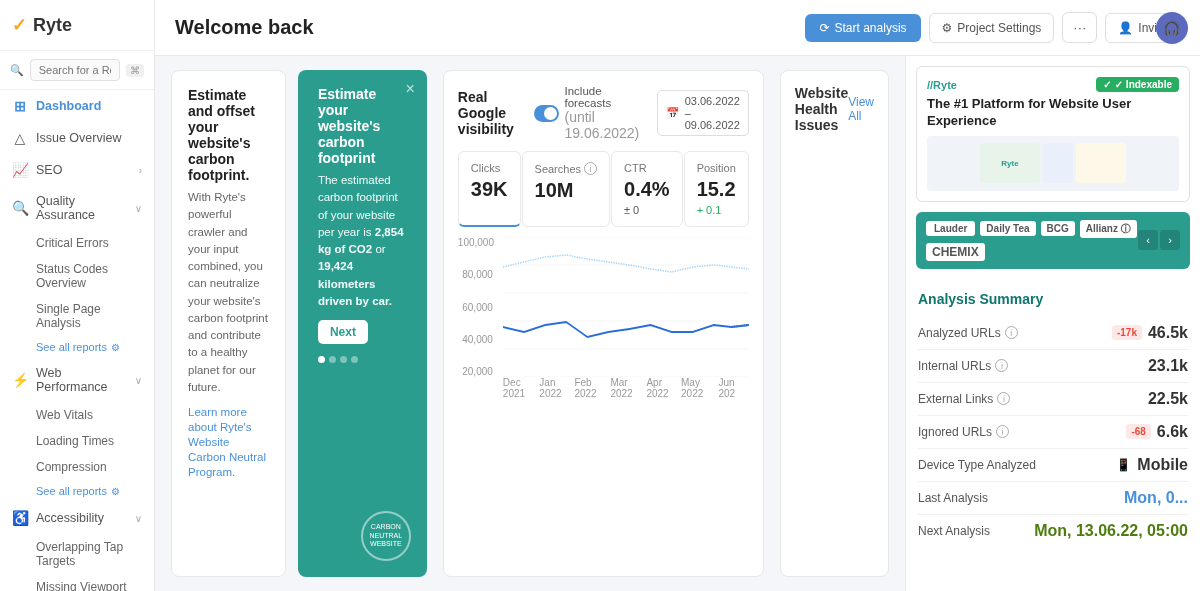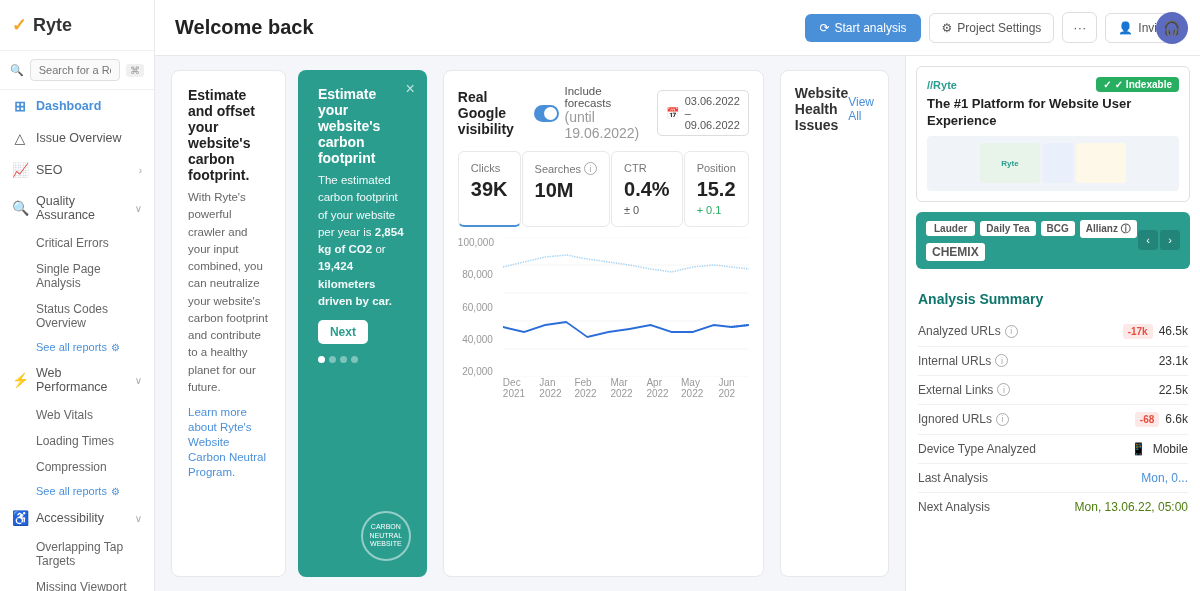--- a/index.html
+++ b/index.html
@@ -89,21 +89,21 @@
     .view-all-link { font-size: 12px; color: #4a90d9; cursor: pointer; text-decoration: none; }
 
     
     #right-panel { width: 295px; background: #fff; border-left: 1px solid #e8e8e8; display: flex; flex-direction: column; overflow-y: auto; flex-shrink: 0; }
 
     .analysis-summary { padding: 12px; flex: 1; }
     .analysis-title { font-size: 14px; font-weight: 700; color: #0f766e; margin-bottom: 10px; }
     .analysis-row { display: flex; align-items: center; justify-content: space-between; padding: 7px 0; border-bottom: 1px solid #f0f0f0; }
     .analysis-row:last-child { border-bottom: none; }
     .analysis-label { font-size: 12px; color: #555; display: flex; align-items: center; gap: 4px; }
-    .analysis-value { font-size: 12px; color: #333; font-weight: 400; }
+    .analysis-value { font-size: 16px; color: #333; font-weight: 700; }
     .analysis-badge { border-radius: 3px; padding: 2px 5px; font-size: 10px; font-weight: 600; }
     .badge-red { background: #fde8e8; color: #e74c3c; }
     .badge-neg { background: #fde8e8; color: #e74c3c; }
     .analysis-value-group { display: flex; align-items: center; gap: 6px; }
 
     
     #top-avatar { position: fixed; top: 12px; right: 12px; width: 32px; height: 32px; background: #5c6bc0; border-radius: 50%; display: flex; align-items: center; justify-content: center; color: #fff; font-size: 14px; cursor: pointer; z-index: 100; }
 
     .info-icon { width: 13px; height: 13px; border-radius: 50%; border: 1px solid #aaa; display: inline-flex; align-items: center; justify-content: center; font-size: 9px; color: #aaa; cursor: pointer; }
 
@@ -139,22 +139,22 @@
     <span class="nav-icon">📈</span>
     <span>SEO</span>
     <span class="arrow">›</span>
   </div>
   <div class="nav-item">
     <span class="nav-icon">🔍</span>
     <span>Quality Assurance</span>
     <span class="arrow">∨</span>
   </div>
   <div class="nav-sub-item">Critical Errors</div>
+  <div class="nav-sub-item">Status Codes Overview</div>
   <div class="nav-sub-item">Single Page Analysis</div>
-  <div class="nav-sub-item">Status Codes Overview</div>
   <div class="see-all">
     <span>See all reports</span>
     <span style="font-size:10px;">⚙</span>
   </div>
 
   <div class="nav-item">
     <span class="nav-icon">⚡</span>
     <span>Web Performance</span>
     <span class="arrow">∨</span>
   </div>

